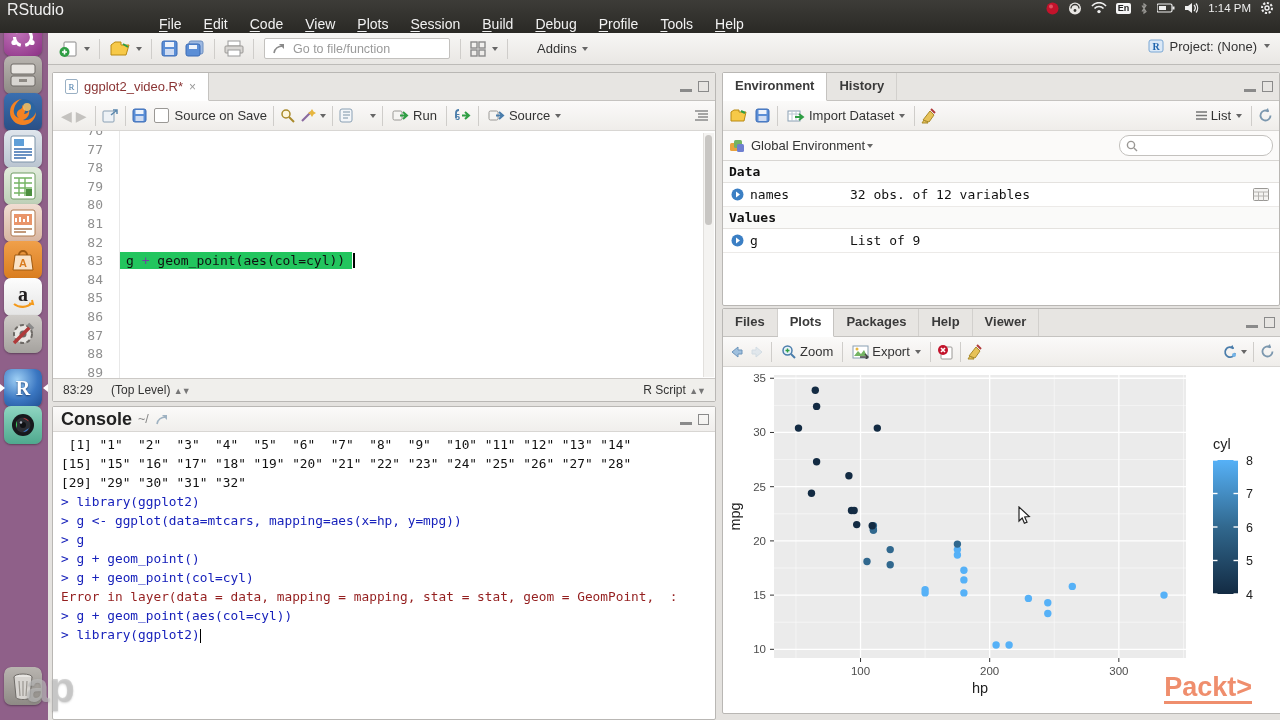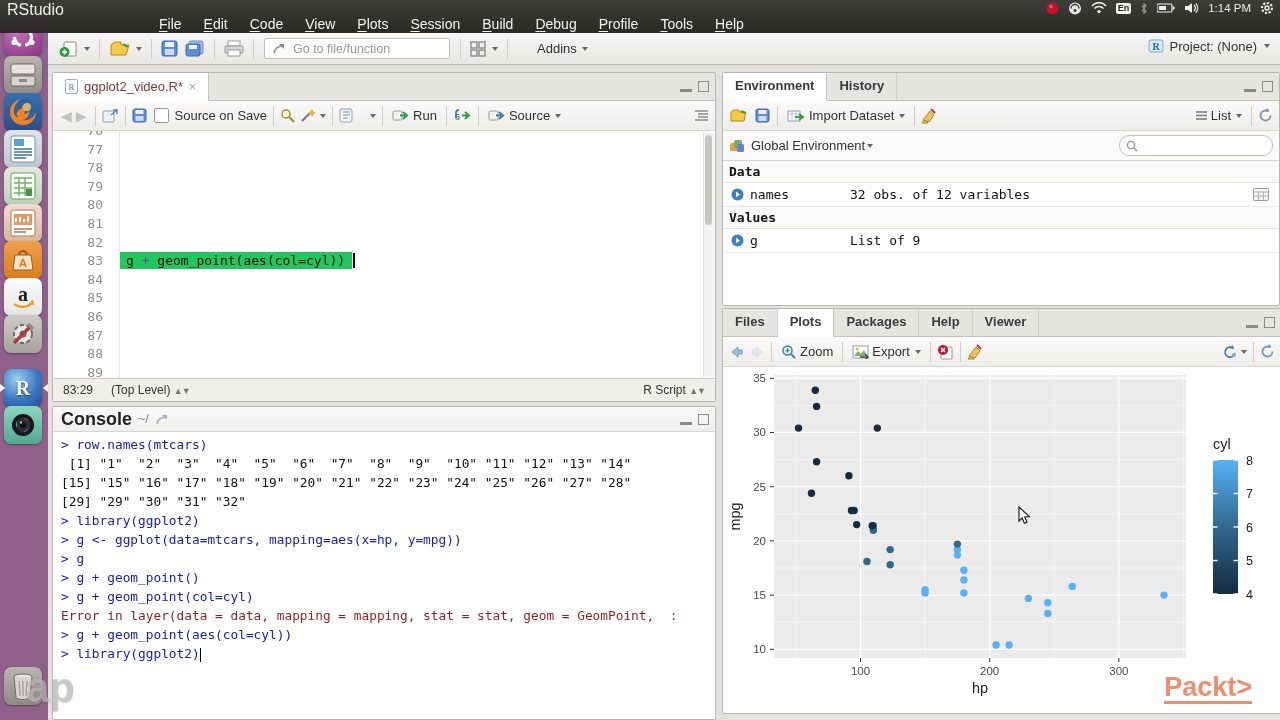--- a/index.html
+++ b/index.html
@@ -466,21 +466,20 @@
           <path d="M2 11c1-5 5-7 9-7" fill="none" stroke="#9fb2c2" stroke-width="1.6"></path>
           <path d="M7 2h5v5z" fill="#9fb2c2"></path>
         </svg>
       </span>
     <div class="minmax" style="top:7px">
         <span class="mm1"></span>
         <span class="mm2"></span>
       </div>
   </div>
   <div id="console-lines">
-      <div class="cline input">&gt; row.names(mtcars)</div>
       <div class="cline output"> [1] "1"  "2"  "3"  "4"  "5"  "6"  "7"  "8"  "9"  "10" "11" "12" "13" "14"</div>
       <div class="cline output">[15] "15" "16" "17" "18" "19" "20" "21" "22" "23" "24" "25" "26" "27" "28"</div>
       <div class="cline output">[29] "29" "30" "31" "32"</div>
       <div class="cline input">&gt; library(ggplot2)</div>
       <div class="cline input">&gt; g &lt;- ggplot(data=mtcars, mapping=aes(x=hp, y=mpg))</div>
       <div class="cline input">&gt; g</div>
       <div class="cline input">&gt; g + geom_point()</div>
       <div class="cline input">&gt; g + geom_point(col=cyl)</div>
       <div class="cline error">Error in layer(data = data, mapping = mapping, stat = stat, geom = GeomPoint,  :</div>
       <div class="cline input">&gt; g + geom_point(aes(col=cyl))</div>

